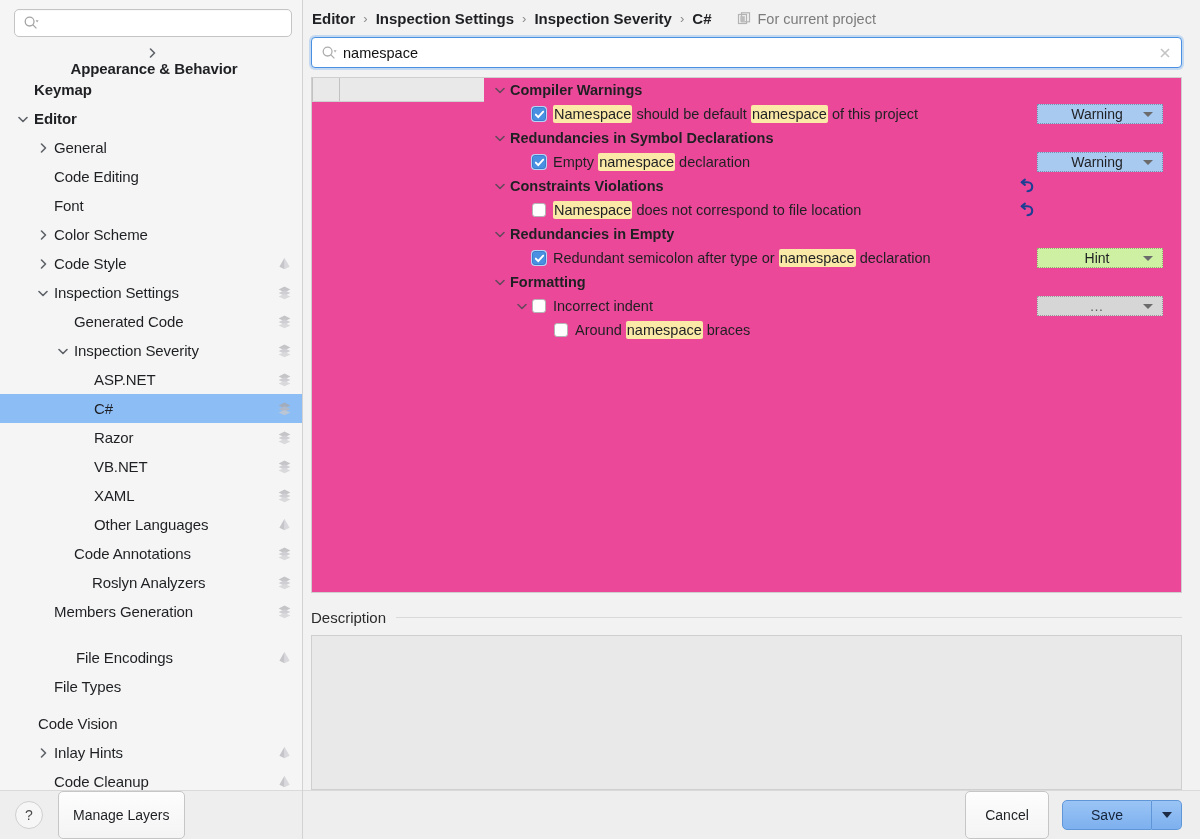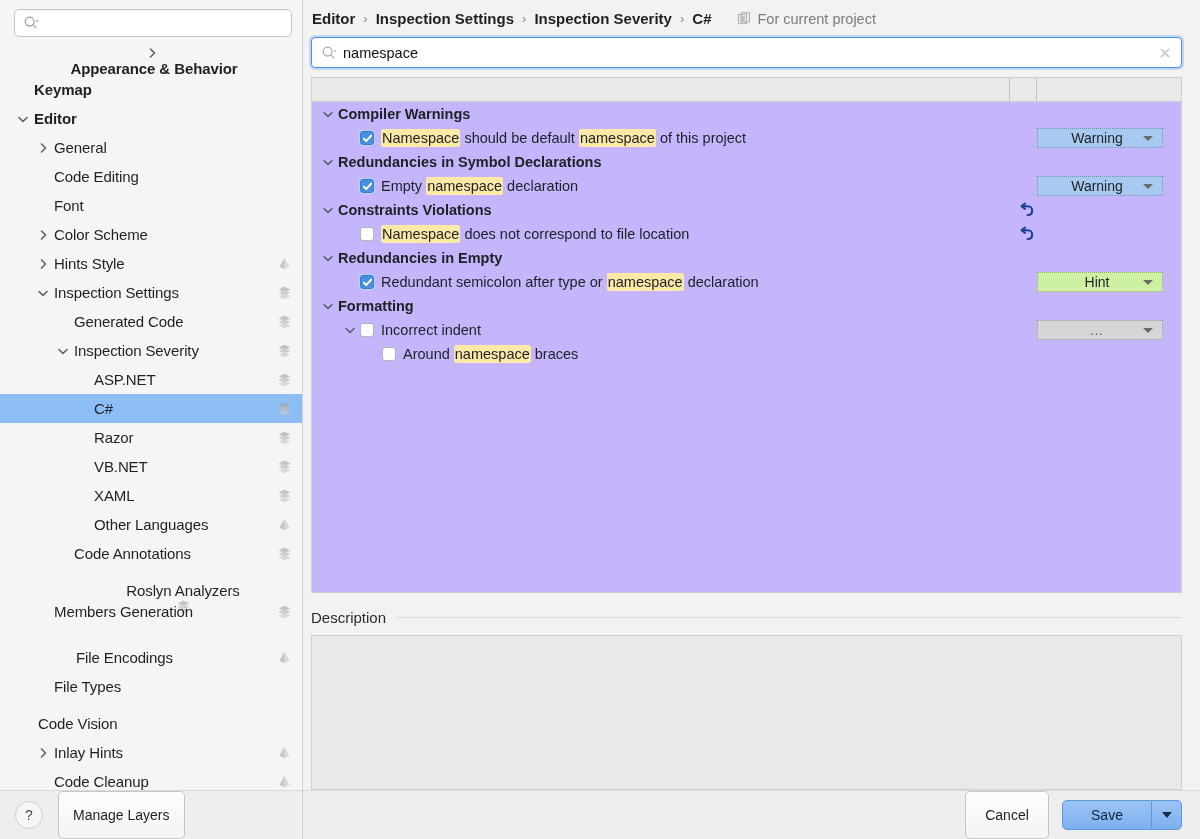--- a/index.html
+++ b/index.html
@@ -104,23 +104,23 @@
   .big-search input {
     flex: 1; border: 0; outline: 0; background: transparent;
     font-family: inherit; font-size: 14.5px; color: #111; margin-left: 6px; height: 22px;
   }
   .clear-x { width: 18px; height: 18px; opacity: .45; cursor: default; }
   .clear-x svg { display: block; }
 
   .table-panel {
     margin: 9px 18px 0 8px;
     border: 1px solid #cfcfcf;
-    background: #c4b5fd;
+    background: #ec4899;
     flex: 0 0 516px;
-    display: flex; flex-direction: column;
+    display: flex; flex-direction: row;
     overflow: hidden;
   }
   .table-head {
     height: 24px; flex: 0 0 24px;
     background: #e9e9e9; border-bottom: 1px solid #cfcfcf;
     display: flex; position: relative;
   }
   .th { height: 100%; }
   .th.c1 { flex: 1 1 auto; border-right: 1px solid #c2c2c2; }
   .th.c2 { flex: 0 0 27px; border-right: 1px solid #c2c2c2; }
@@ -289,21 +289,21 @@
             </span>
             <span class="tree-label">Color Scheme</span>
             <span class="tree-spacer"></span>
           </div>
           <div class="tree-item" style="padding-left: 36px;">
             <span class="chev">
               <svg width="14" height="14" viewBox="0 0 14 14">
                 <path d="M5.5 3 L9.5 7 L5.5 11" fill="none" stroke="#44484f" stroke-width="1.6" stroke-linecap="round" stroke-linejoin="round"></path>
               </svg>
             </span>
-            <span class="tree-label">Hints Style</span>
+            <span class="tree-label">Code Style</span>
             <span class="tree-spacer"></span>
             <span class="side-icon">
               <svg width="15" height="15" viewBox="0 0 15 15">
                 <path d="M7.5 1.8 L12.6 10.8 L7.5 13.3 Z" fill="#c9c9cf"></path>
                 <path d="M7.5 1.8 L2.4 10.8 L7.5 13.3 Z" fill="#a9a9b0"></path>
               </svg>
             </span>
           </div>
           <div class="tree-item" style="padding-left: 36px;">
             <span class="chev">
@@ -457,21 +457,21 @@
             <span class="tree-label">Code Annotations</span>
             <span class="tree-spacer"></span>
             <span class="side-icon">
               <svg width="15" height="15" viewBox="0 0 15 15">
                 <path d="M7.5 1.6 L13.4 4.4 L7.5 7.2 L1.6 4.4 Z" fill="#a8a8ae"></path>
                 <path d="M7.5 5.3 L13.4 8.0 L7.5 10.8 L1.6 8.0 Z" fill="#b9b9bf"></path>
                 <path d="M7.5 8.9 L13.4 11.6 L7.5 14.3 L1.6 11.6 Z" fill="#c8c8ce"></path>
               </svg>
             </span>
           </div>
-          <div class="tree-item" style="padding-left: 74px; flex-direction: column;">
+          <div class="tree-item" style="padding-left: 74px;">
             <span class="chev empty">
               <svg width="14" height="14" viewBox="0 0 14 14">
                 <path d="M5.5 3 L9.5 7 L5.5 11" fill="none" stroke="#44484f" stroke-width="1.6" stroke-linecap="round" stroke-linejoin="round"></path>
               </svg>
             </span>
             <span class="tree-label">Roslyn Analyzers</span>
             <span class="tree-spacer"></span>
             <span class="side-icon">
               <svg width="15" height="15" viewBox="0 0 15 15">
                 <path d="M7.5 1.6 L13.4 4.4 L7.5 7.2 L1.6 4.4 Z" fill="#a8a8ae"></path>

